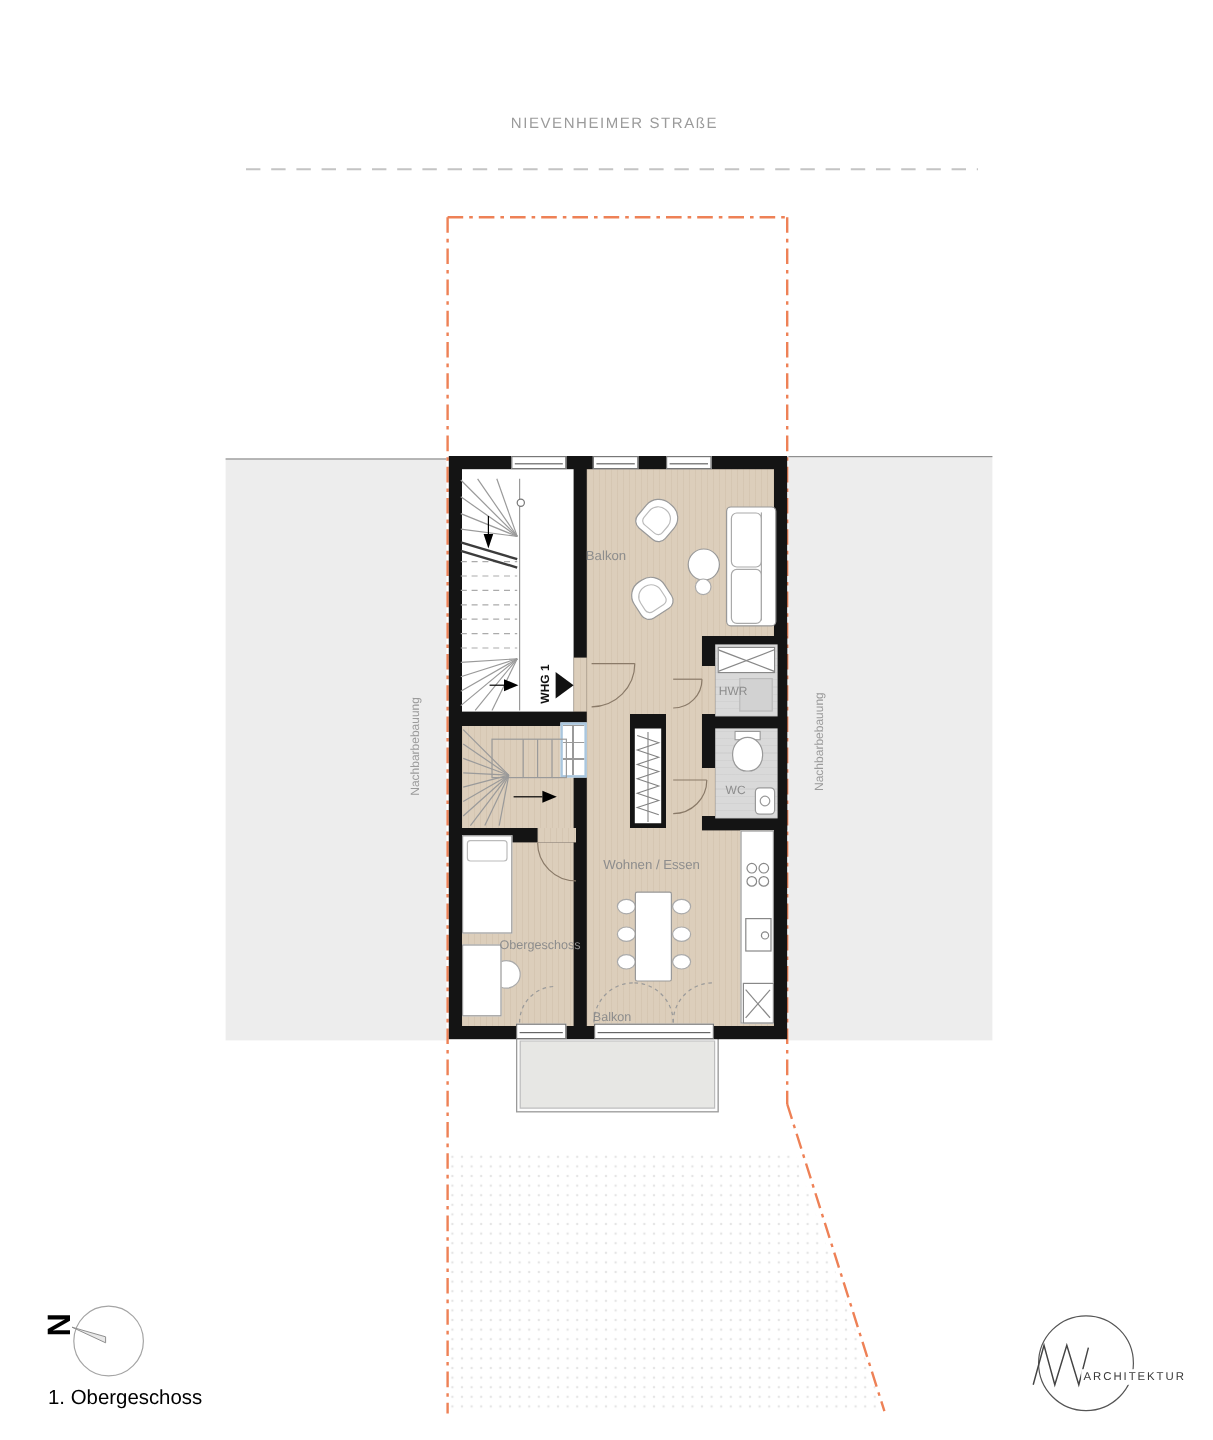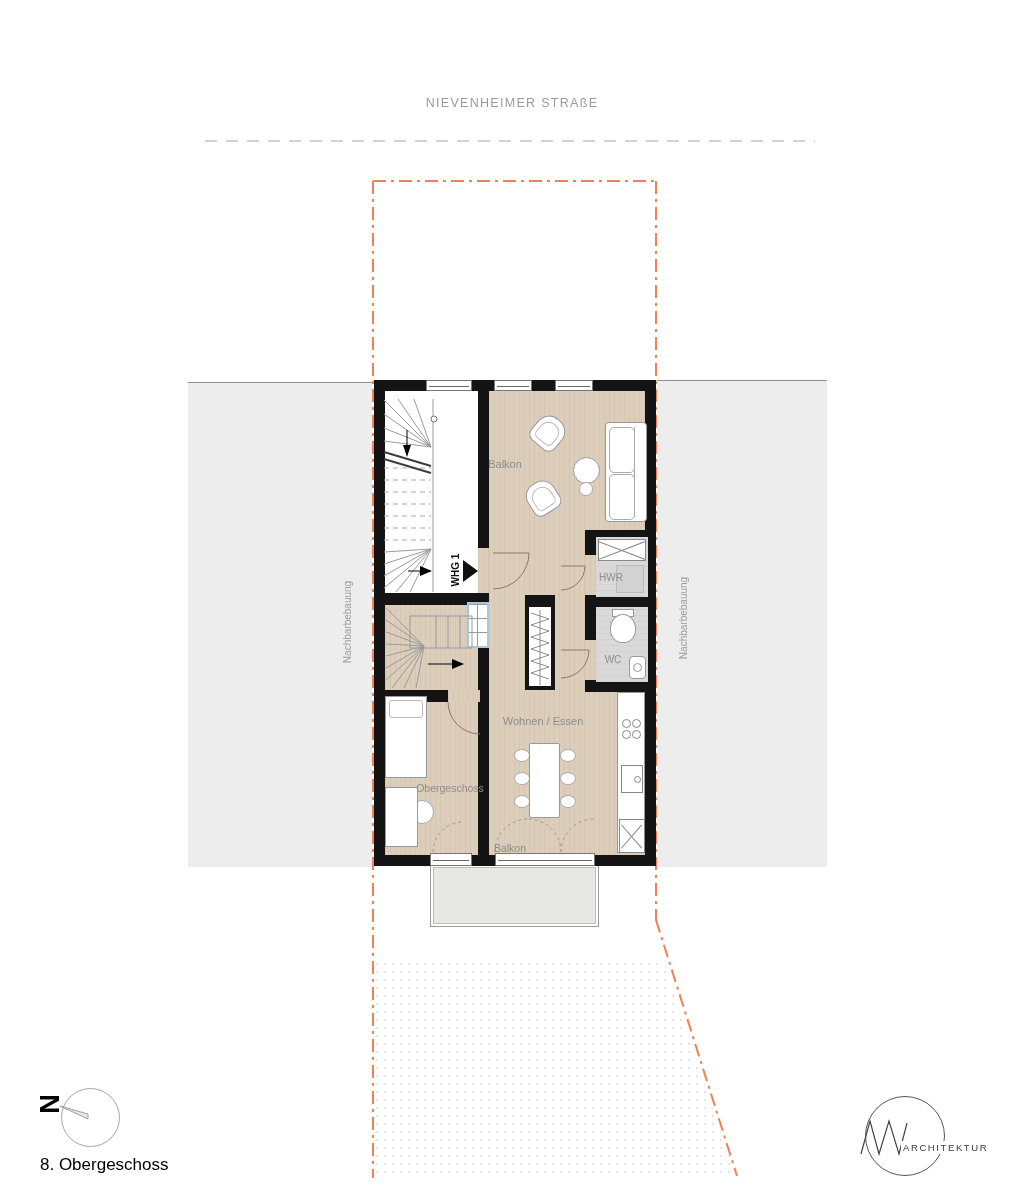--- a/index.html
+++ b/index.html
@@ -299,18 +299,18 @@
 
   <div class="lbl vtext" id="whg-label">WHG 1</div>
   <div class="lbl center" id="wohnen-label">Balkon</div>
   <div class="lbl center" id="hwr-label">HWR</div>
   <div class="lbl center" id="wc-label">WC</div>
   <div class="lbl center" id="kochen-label">Wohnen / Essen</div>
   <div class="lbl center" id="kinder-label">Obergeschoss</div>
 
   <div class="abs" id="north"></div>
   <div class="lbl vtext" id="north-label">N</div>
-  <div class="lbl" id="floor-title">8. Obergeschoss</div>
+  <div class="lbl" id="floor-title">1. Obergeschoss</div>
 
   <div class="abs" id="logo-circle"></div>
   <div class="lbl" id="logo-text">ARCHITEKTUR</div>
 
 </div>
 
 </body></html>

